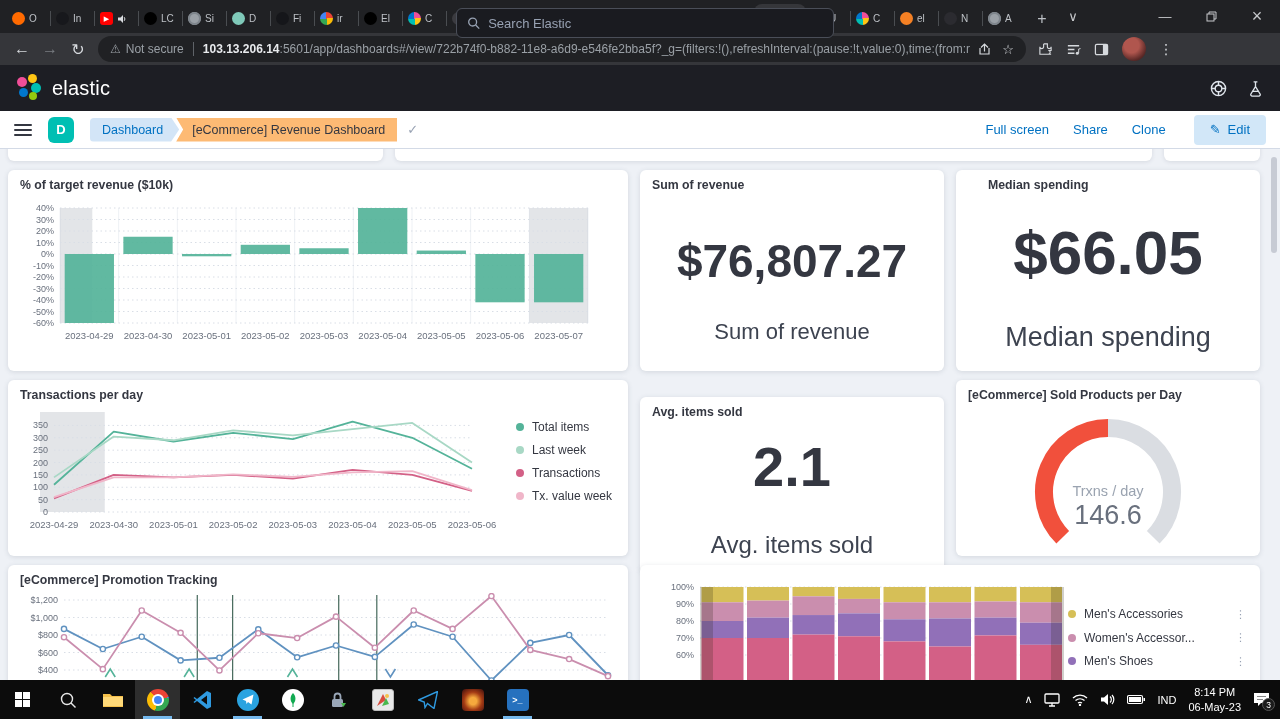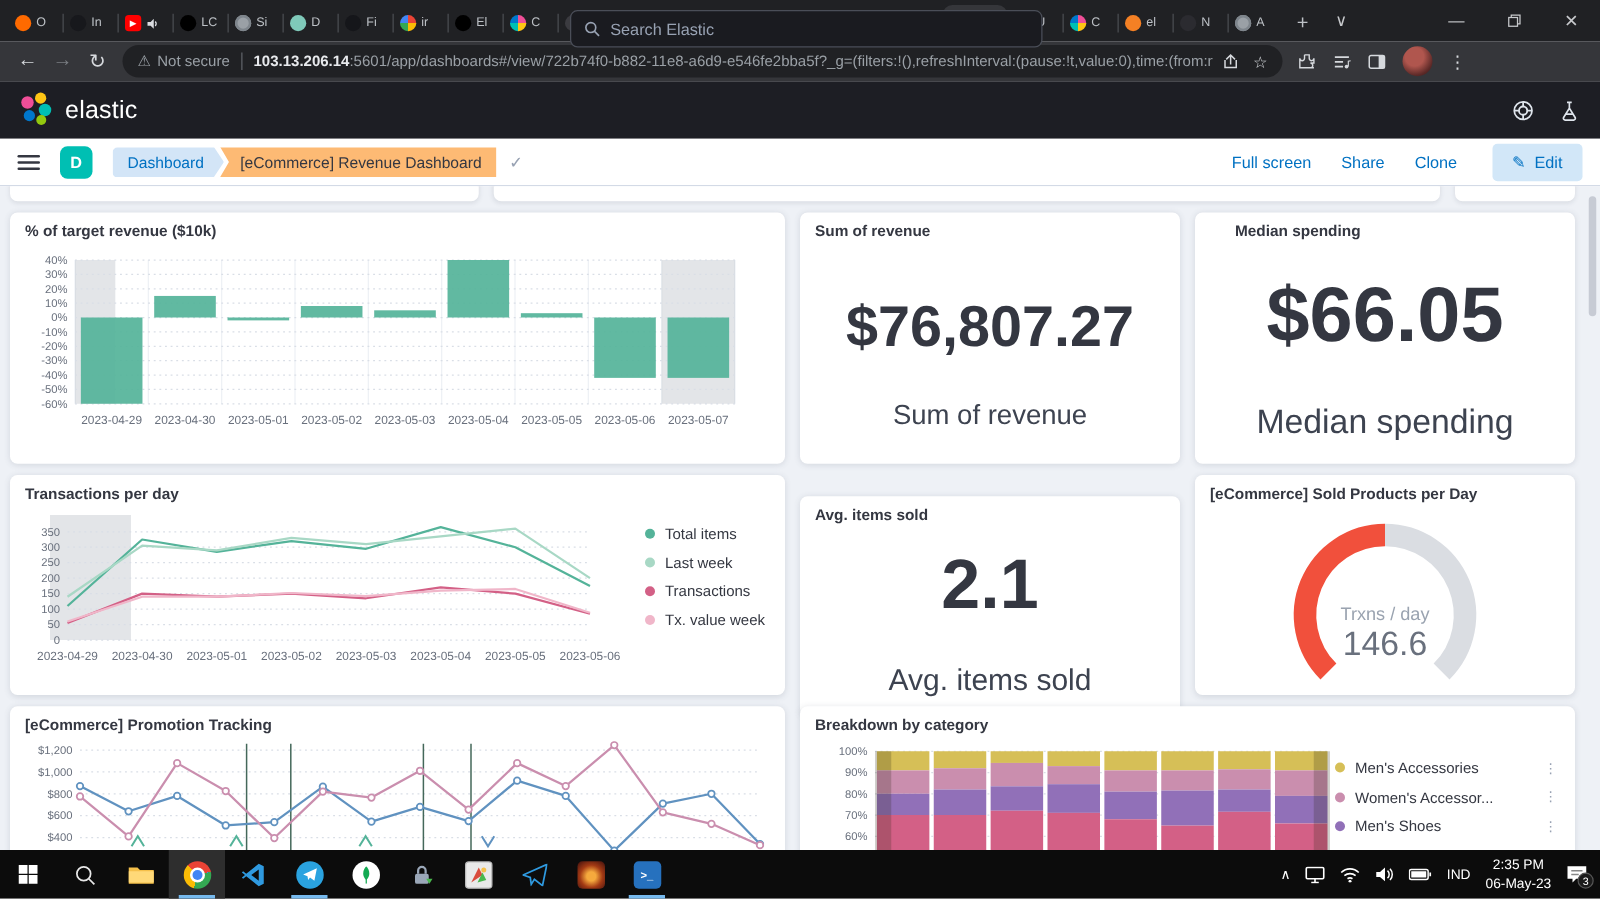--- a/index.html
+++ b/index.html
@@ -515,21 +515,20 @@
         <circle cx="549.1428571428571" cy="66.0625" r="2.6" fill="#fff" stroke="#CA8EAE" stroke-width="1.4"></circle>
         <circle cx="588" cy="83.125" r="2.6" fill="#fff" stroke="#CA8EAE" stroke-width="1.4"></circle>
         <polyline points="85.24000000000001,84 90.24000000000001,76 95.24000000000001,84" fill="none" stroke="#54B399" stroke-width="1.6"></polyline>
         <polyline points="164.12,84 169.12,76 174.12,84" fill="none" stroke="#54B399" stroke-width="1.6"></polyline>
         <polyline points="267.48,84 272.48,76 277.48,84" fill="none" stroke="#54B399" stroke-width="1.6"></polyline>
         <polyline points="365.4,76 370.4,84 375.4,76" fill="none" stroke="#6092C0" stroke-width="1.6"></polyline>
       </svg>
   </div>
 
   <div class="panel" id="pH">
-    <div class="ptitle">Breakdown by category</div>
     <svg id="chartH" width="430" height="220" style="margin-top:6px;">
         <line x1="48" x2="412" y1="8" y2="8" stroke="#d9dee6" stroke-dasharray="1.5 3"></line>
         <text x="42" y="11" text-anchor="end" class="ax">100%</text>
         <line x1="48" x2="412" y1="25" y2="25" stroke="#d9dee6" stroke-dasharray="1.5 3"></line>
         <text x="42" y="28" text-anchor="end" class="ax">90%</text>
         <line x1="48" x2="412" y1="42" y2="42" stroke="#d9dee6" stroke-dasharray="1.5 3"></line>
         <text x="42" y="45" text-anchor="end" class="ax">80%</text>
         <line x1="48" x2="412" y1="59" y2="59" stroke="#d9dee6" stroke-dasharray="1.5 3"></line>
         <text x="42" y="62" text-anchor="end" class="ax">70%</text>
         <line x1="48" x2="412" y1="76" y2="76" stroke="#d9dee6" stroke-dasharray="1.5 3"></line>
@@ -689,21 +688,21 @@
     </span>
     <span class="tr-ic">
       <svg width="18" height="11" viewBox="0 0 18 11">
           <rect x="0.5" y="1.5" width="15" height="8" rx="1.5" fill="none" stroke="#fff" stroke-width="1.2"></rect>
           <rect x="16.5" y="4" width="1.5" height="3" fill="#fff"></rect>
           <rect x="2" y="3" width="12" height="5" fill="#fff"></rect>
         </svg>
     </span>
     <span id="lang">IND</span>
     <span id="clock">
-      <div>2:35 PM</div>
+      <div>8:14 PM</div>
       <div>06-May-23</div>
     </span>
     <span id="notif">
       <svg width="17" height="15" viewBox="0 0 17 15">
           <path d="M1 1 h15 v10 h-8 l-3 3 v-3 h-4 z" fill="#fff"></path>
           <path d="M4 4.5 h9 M4 7.5 h6" stroke="#888" stroke-width="1.2"></path>
         </svg>
       <span class="badge">3</span>
     </span>
   </div>

